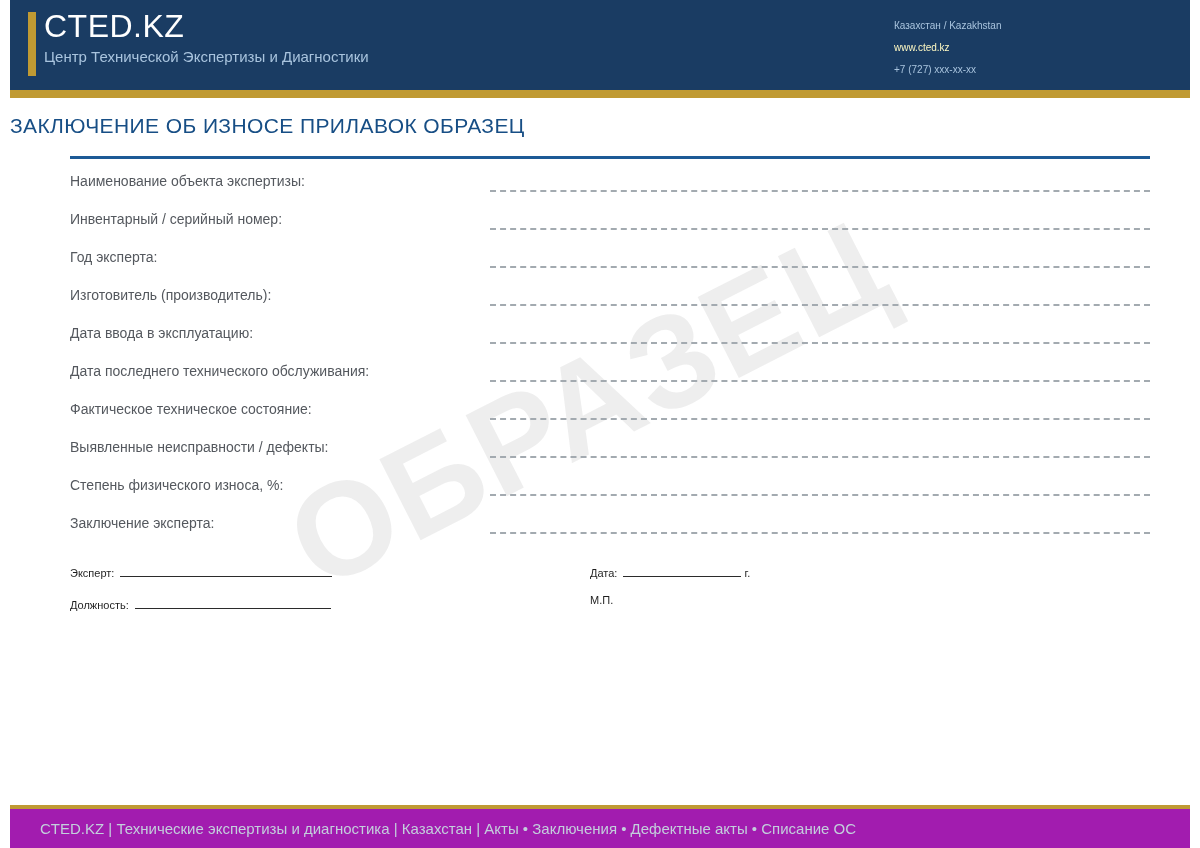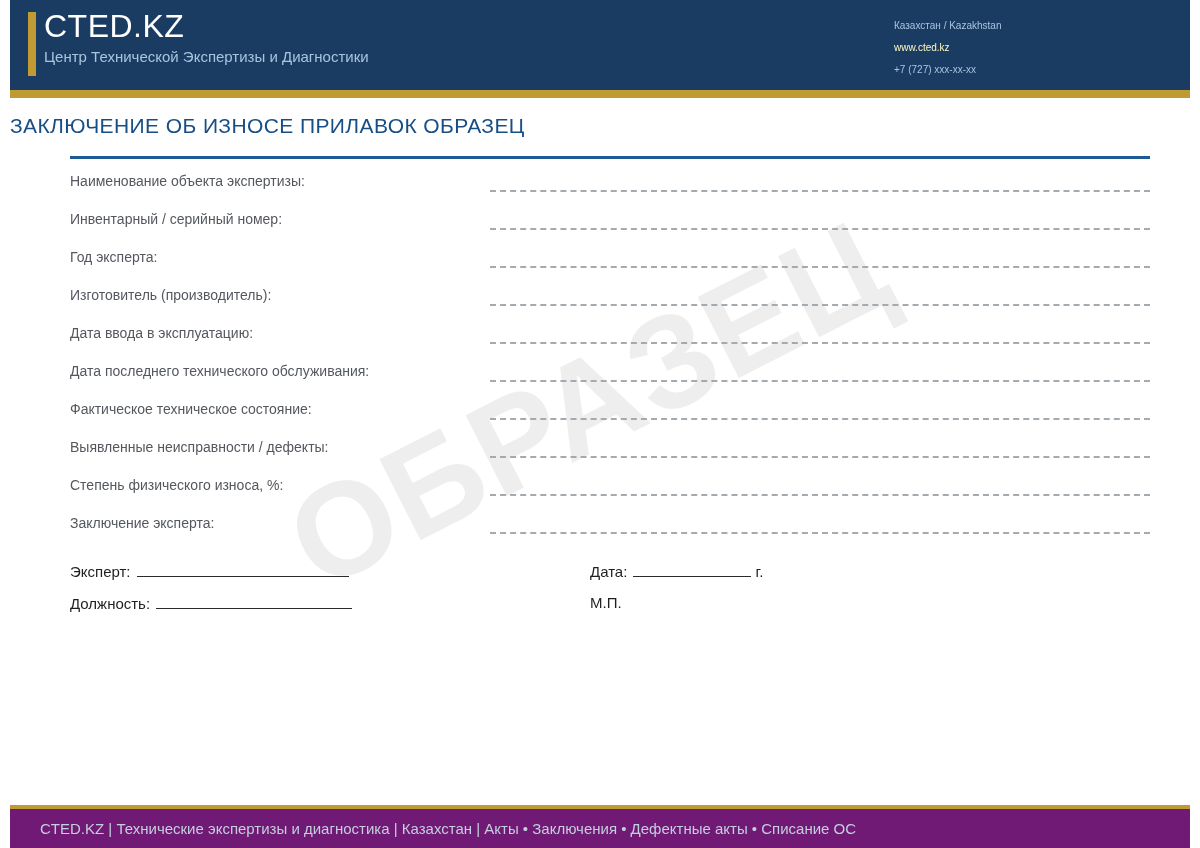--- a/index.html
+++ b/index.html
@@ -68,41 +68,41 @@
     text-align:center; white-space:nowrap;
     font-size:132px; font-weight:bold; letter-spacing:2px;
     color:rgba(60,60,60,0.085);
     transform:rotate(-27deg);
     pointer-events:none; user-select:none;
   }
 
   
   .signature {
     position:absolute; top:558px; left:60px; width:1080px;
-    font-size:15px; color:#1F1F1F;
+    font-size:11px; color:#1F1F1F;
   }
   .sig-row { position:relative; height:32px; }
   .sig-left { position:absolute; left:0; top:4px; }
   .sig-right { position:absolute; left:520px; top:4px; }
   .uline {
     display:inline-block; height:15px; margin-left:6px;
     border-bottom:1px solid #2B2B2B; vertical-align:baseline;
   }
   .uline.expert { width:212px; }
   .uline.position { width:196px; }
   .uline.date { width:118px; }
 
   
   .footer-gold {
     position:absolute; top:805px; left:0; width:100%; height:4px;
     background:#C09A33;
   }
   .footer {
     position:absolute; top:809px; left:0; width:100%; height:39px;
-    background:#701a75; color:#C3CFDC; font-size:15px;
+    background:#a21caf; color:#C3CFDC; font-size:15px;
     display:flex; align-items:center; padding-left:30px;
   }
 </style>
 </head>
 <body>
 
 <div class="page">
 
   <div class="topbar">
     <div class="gold-vbar"></div>

